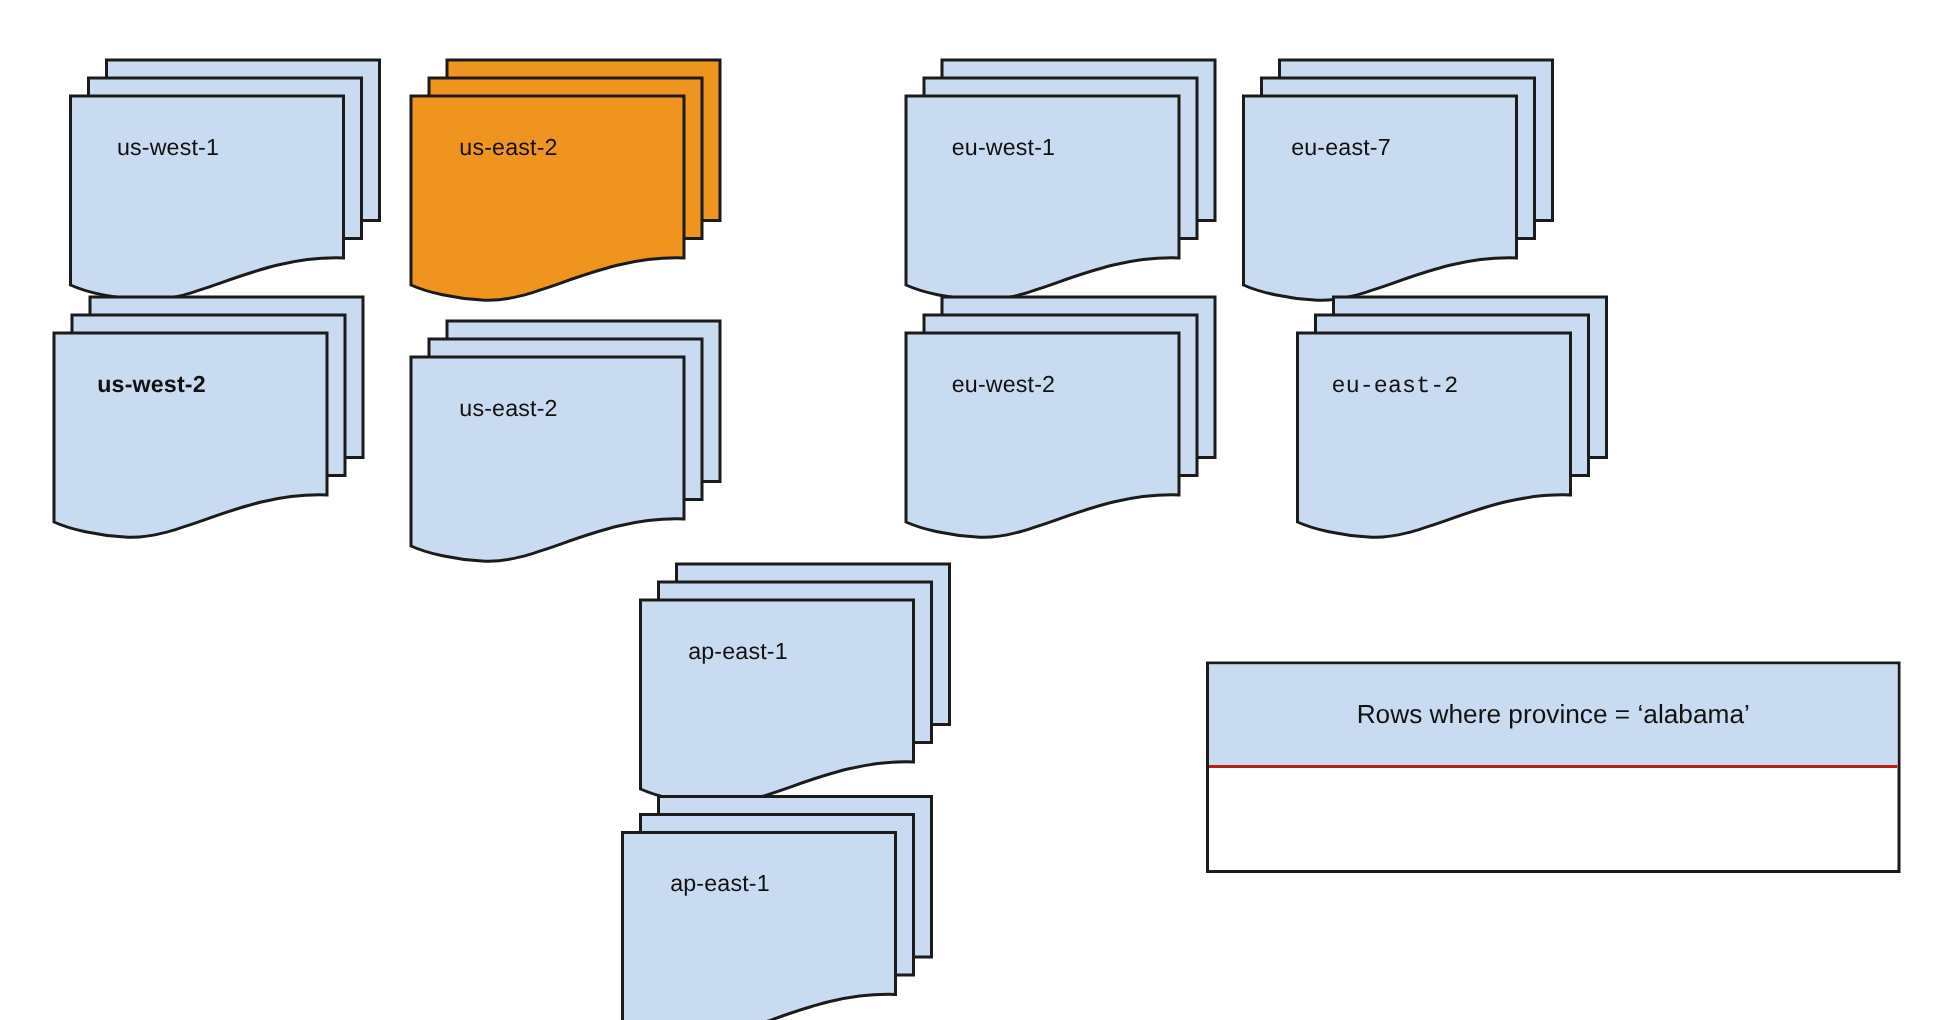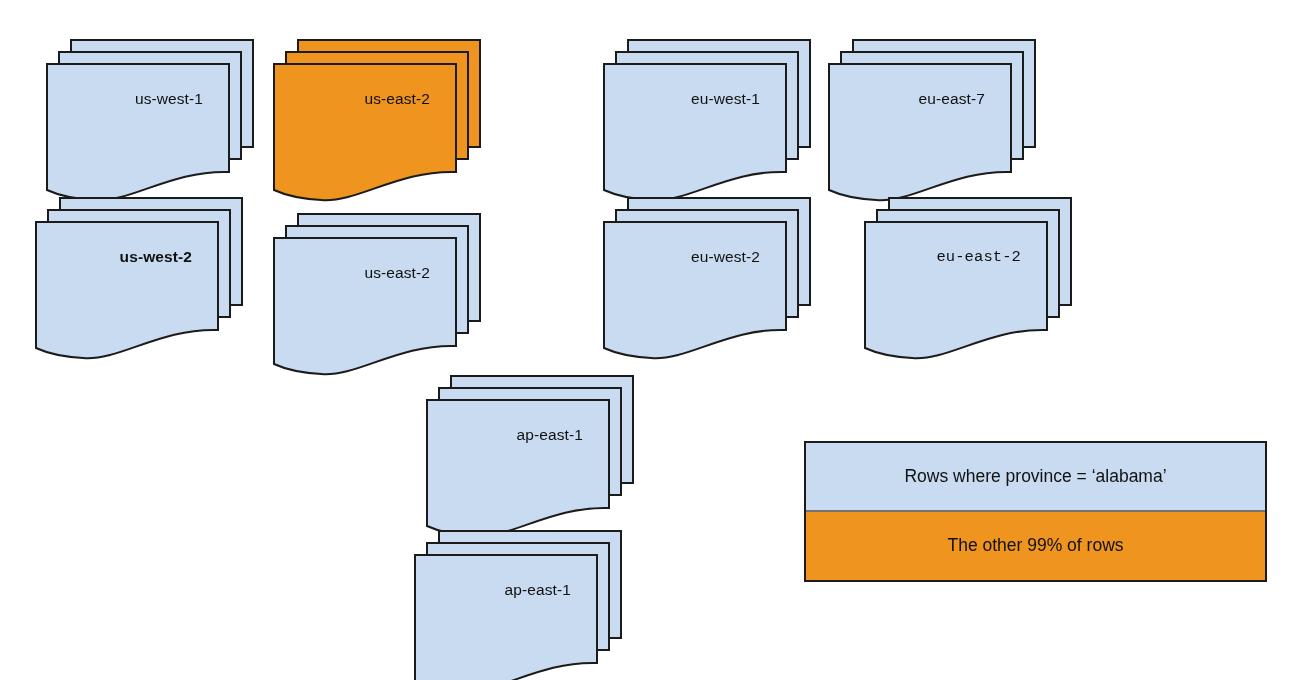--- a/index.html
+++ b/index.html
@@ -31,21 +31,21 @@
     left: 0;
     top: 0;
     display: block;
     overflow: visible;
   }
   .stack-label {
     position: absolute;
     left: 0;
     top: 52px;
     width: 182px;
-    text-align: right;
+    text-align: center;
     font-size: 15.5px;
     line-height: 18px;
     letter-spacing: 0.1px;
     color: #111111;
     pointer-events: none;
     white-space: nowrap;
   }
 
   
   .legend {
@@ -62,21 +62,21 @@
     box-sizing: border-box;
     display: flex;
     align-items: center;
     justify-content: center;
     font-size: 17.5px;
     color: #111111;
     white-space: nowrap;
   }
   .legend-row.blue {
     background: #c9dbf1;
-    border-bottom: 2px solid #737373;
+    border-bottom: 2px solid #b91c1c;
   }
   .legend-row.orange {
     background: #ef941e;
   }
 </style>
 </head>
 <body>
 
 <div id="canvas">
 
@@ -160,18 +160,15 @@
           <path d="M 0 0 L 182 0 L 182 108 C 123.76 106 83.72 139 47.32 136 C 29.12 135 10.92 131 0 126 Z" fill="#c9dbf1" stroke="#1b1b1b" stroke-width="2" stroke-linejoin="miter"></path>
         </svg>
         <div class="stack-label">ap-east-1</div>
       </div>
     </div>
 
   <div class="legend">
     <div class="legend-row blue">
       <span>Rows where province = ‘alabama’</span>
     </div>
-    <div class="legend-row orange">
-      <span>The other 99% of rows</span>
-    </div>
   </div>
 
 </div>
 
 </body></html>

